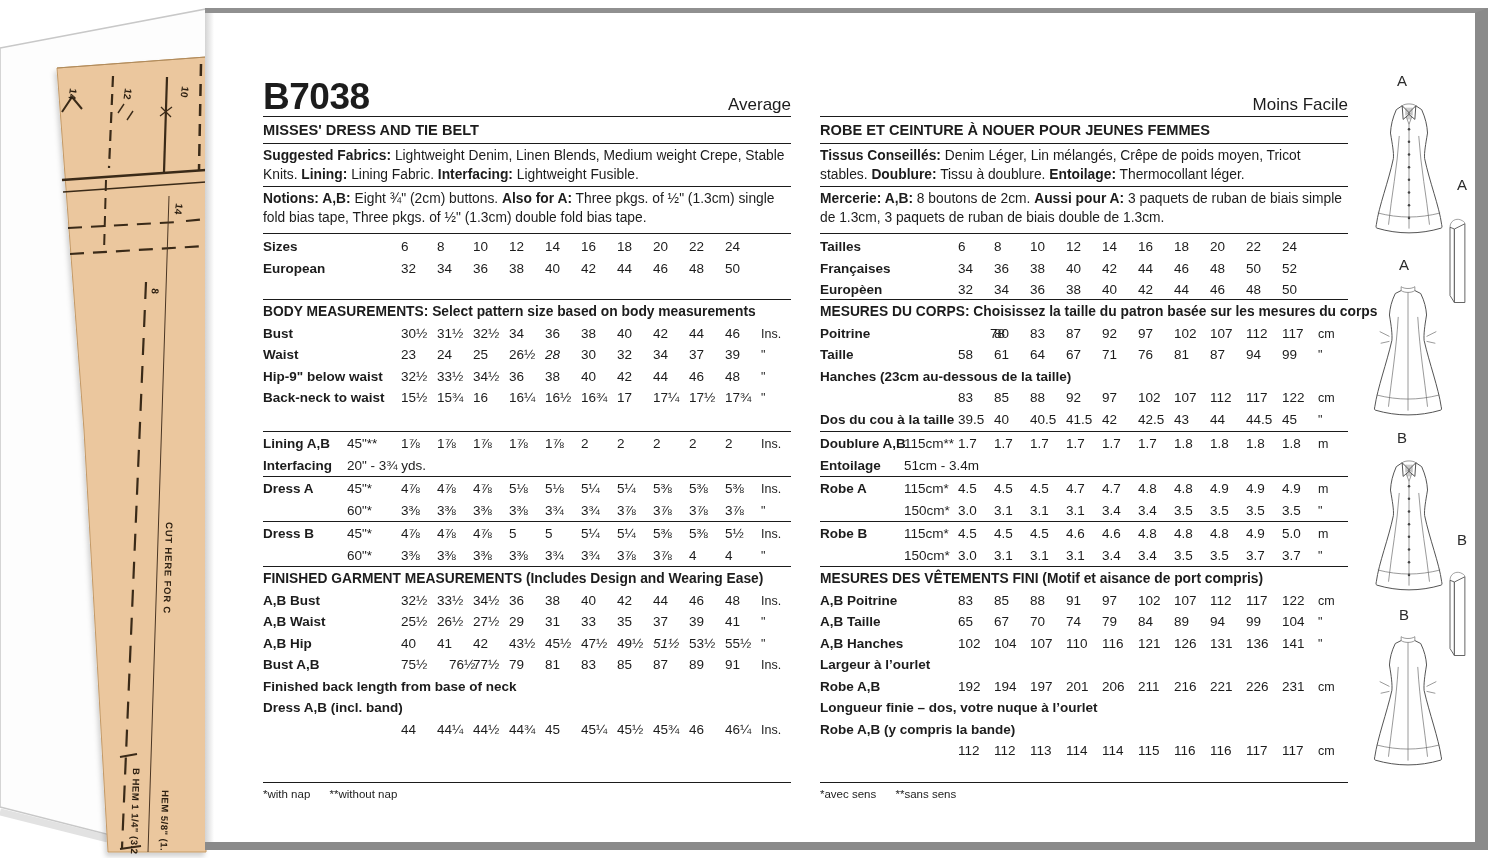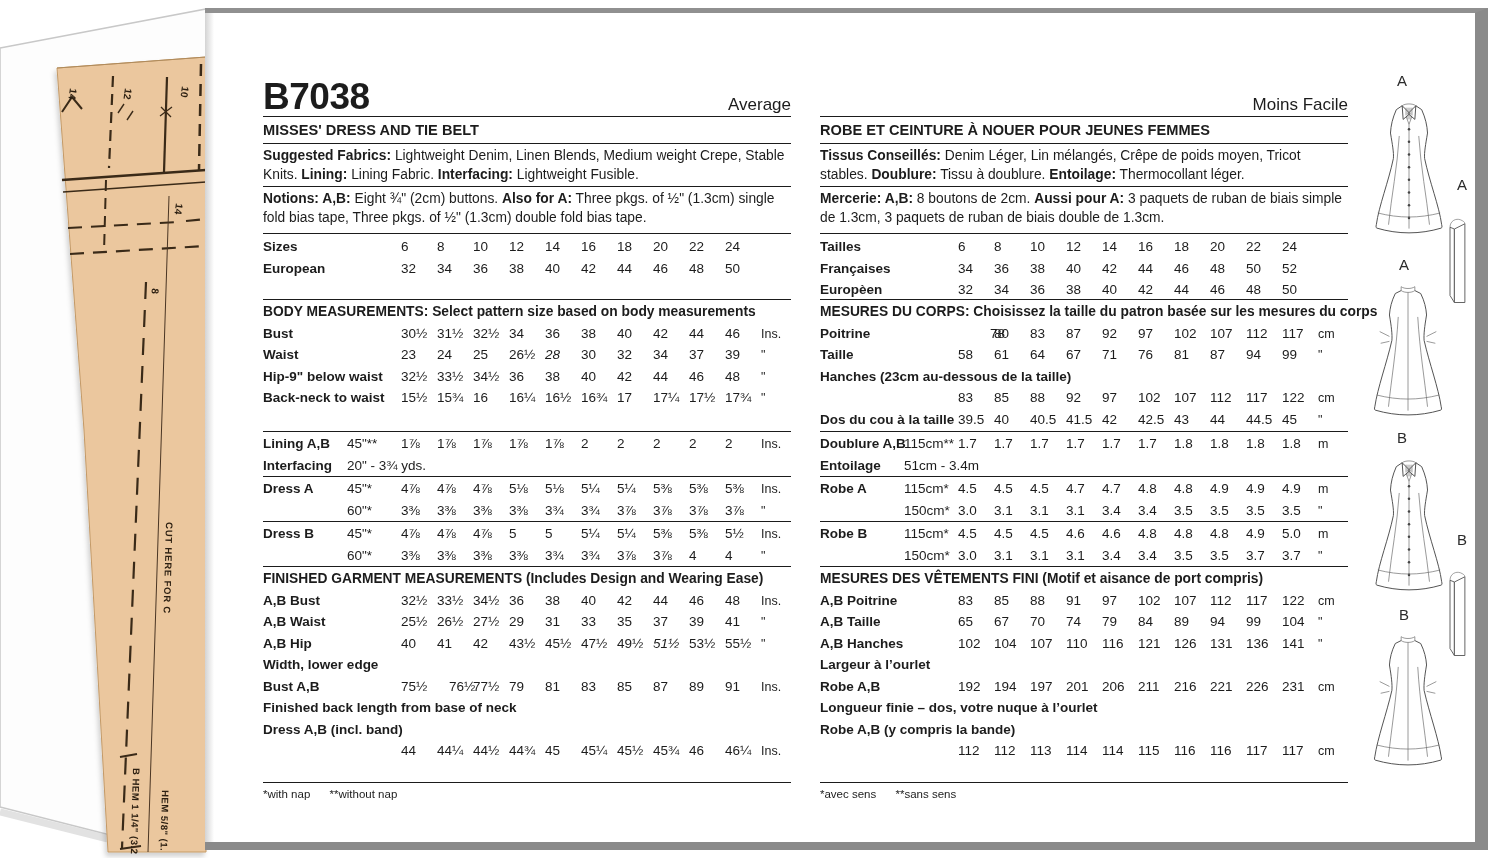--- a/index.html
+++ b/index.html
@@ -323,23 +323,20 @@
               <span class="val" style="grid-column: 6;">43½</span>
               <span class="val" style="grid-column: 7;">45½</span>
               <span class="val" style="grid-column: 8;">47½</span>
               <span class="val" style="grid-column: 9;">49½</span>
               <span class="val" style="grid-column: 10; font-style: italic;">51½</span>
               <span class="val" style="grid-column: 11;">53½</span>
               <span class="val" style="grid-column: 12;">55½</span>
               <span class="unit">"</span>
             </div>
             <div class="trow">
-              <span class="wlbl">Width, lower edge</span>
-            </div>
-            <div class="trow">
               <span class="lbl">Bust A,B</span>
               <span class="val" style="grid-column: 3;">75½</span>
               <span class="val" style="grid-column: 4; margin-left: 12px;">76½</span>
               <span class="val" style="grid-column: 5;">77½</span>
               <span class="val" style="grid-column: 6;">79</span>
               <span class="val" style="grid-column: 7;">81</span>
               <span class="val" style="grid-column: 8;">83</span>
               <span class="val" style="grid-column: 9;">85</span>
               <span class="val" style="grid-column: 10;">87</span>
               <span class="val" style="grid-column: 11;">89</span>

